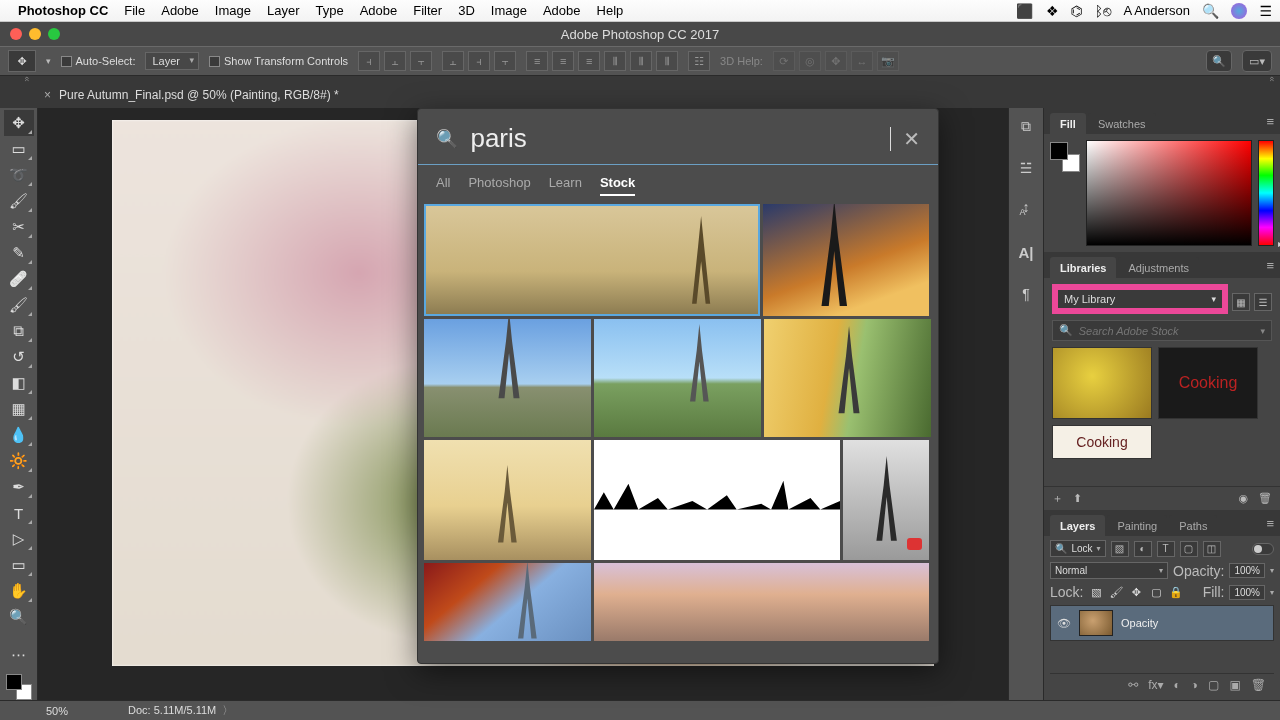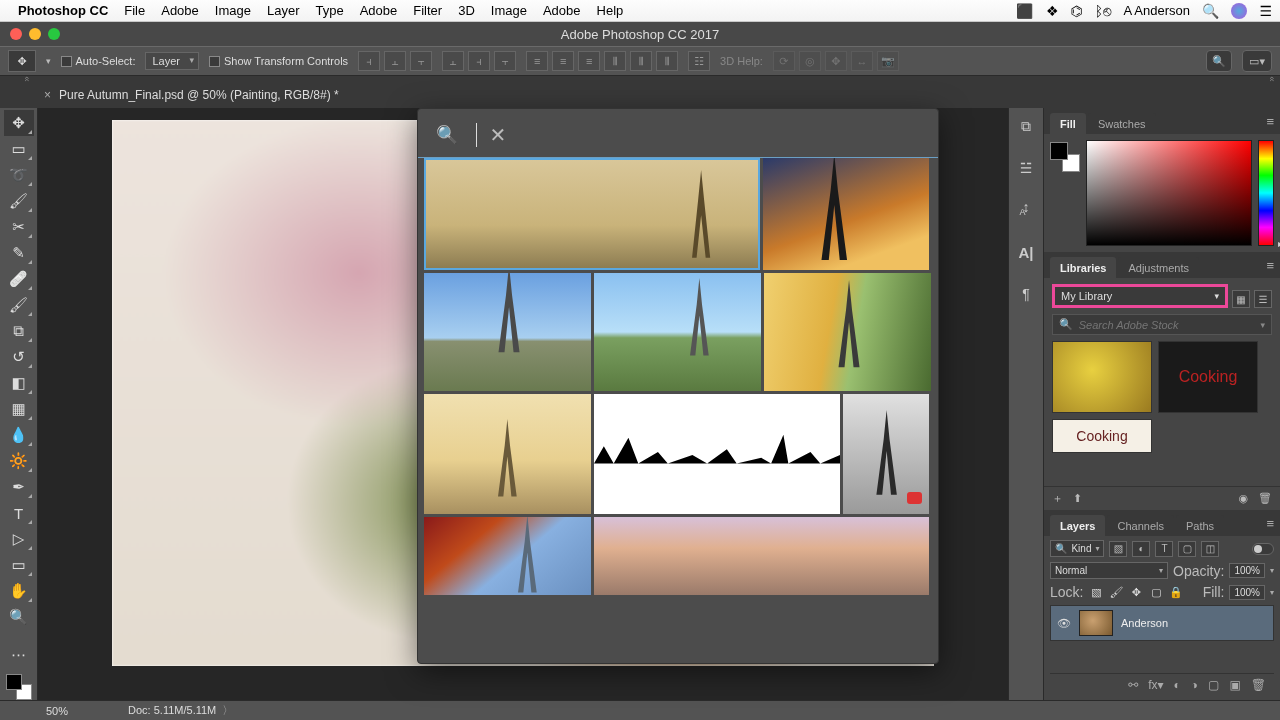--- a/index.html
+++ b/index.html
@@ -83,21 +83,21 @@
 .panel-tabs .menu-icon { position: absolute; right: 6px; top: 6px; color: #aaa; font-size: 13px; }
 .color-panel-body { height: 118px; padding: 6px; display: flex; gap: 6px; }
 .color-panel-body .fgbg { position: relative; width: 30px; height: 30px; margin-top: 2px; }
 .color-panel-body .fgbg .bgsw { position: absolute; right: 0; bottom: 0; width: 18px; height: 18px; background: #fff; border: 1px solid #888; }
 .color-panel-body .fgbg .fgsw { position: absolute; left: 0; top: 0; width: 18px; height: 18px; background: #000; border: 1px solid #888; }
 .color-panel-body .picker { flex: 1; background: linear-gradient(to bottom, rgba(0,0,0,0) 0%, #000 100%), linear-gradient(to right, #fff 0%, #ff0000 100%); border: 1px solid #222; }
 .hue-strip { width: 16px; background: linear-gradient(to bottom, #f00 0%, #ff0 17%, #0f0 33%, #0ff 50%, #00f 67%, #f0f 83%, #f00 100%); border: 1px solid #222; position: relative; }
 .hue-strip::after { content: "▸"; position: absolute; right: -10px; bottom: -4px; color: #ccc; font-size: 10px; }
 
 .lib-panel-body { padding: 6px 8px 4px 8px; }
-.lib-select { width: 100%; background: #3a3a3a; border: 3px solid #ec4899; color: #ddd; padding: 3px 6px; font-size: 11px; display: flex; justify-content: space-between; align-items: center; margin-bottom: 6px; }
+.lib-select { width: 100%; background: #3a3a3a; border: 6px solid #ec4899; color: #ddd; padding: 3px 6px; font-size: 11px; display: flex; justify-content: space-between; align-items: center; margin-bottom: 6px; }
 .lib-search { display: flex; align-items: center; background: #3a3a3a; border: 1px solid #555; padding: 3px 6px; gap: 6px; margin-bottom: 6px; }
 .lib-search input { flex: 1; background: transparent; border: none; outline: none; color: #888; font-size: 11px; font-style: italic; }
 .lib-thumbs { display: flex; flex-wrap: wrap; gap: 6px; }
 .lib-thumb { width: 100px; height: 72px; background: #6b5a20; border: 1px solid #333; }
 .lib-thumb.dark { background: #1a1a1a; display: flex; align-items: center; justify-content: center; color: #b22; font-family: cursive; font-size: 16px; }
 .lib-thumb.white { background: #f5f0e6; height: 34px; color: #622; font-family: cursive; font-size: 14px; display: flex; align-items: center; justify-content: center; }
 .lib-footer { display: flex; padding: 4px 8px; gap: 10px; color: #bbb; border-top: 1px solid #333; align-items: center; }
 .lib-footer .spacer { flex: 1; }
 
 .layers-body { padding: 4px 6px; display: flex; flex-direction: column; gap: 5px; }
@@ -239,22 +239,29 @@
   </div>
 
   <div class="canvas-area">
     <div class="canvas">
       <div class="painting"></div>
     </div>
 
     <div class="search-panel">
       <div class="search-row">
         <span class="mag">🔍</span>
+        <input type="text" value="paris" style="">
         <span class="cursor-bar"></span>
         <span class="close">✕</span>
+      </div>
+      <div class="tabs">
+        <div class="tab">All</div>
+        <div class="tab">Photoshop</div>
+        <div class="tab">Learn</div>
+        <div class="tab active">Stock</div>
       </div>
       <div class="results">
 
         <div class="thumb selected" style="width:336px;height:112px;background:linear-gradient(#d9c79a,#c9b37a 60%,#8a7a50)">
           <div class="eiffel" style="left:78%;bottom:8%;color:#5a4a2a;width:9%">
               <svg class="eiffel-shape" viewBox="0 0 20 60">
                 <path d="M10 0 L12 20 L16 58 L13 58 L10 30 L7 58 L4 58 L8 20 Z"></path>
               </svg>
             </div>
         </div>
@@ -378,29 +385,29 @@
     <div class="lib-footer">
       <span>＋</span>
       <span>⬆</span>
       <span class="spacer"></span>
       <span>◉</span>
       <span>🗑</span>
     </div>
 
     <div class="panel-tabs">
       <div class="ptab active">Layers</div>
-      <div class="ptab">Channels</div>
+      <div class="ptab">Painting</div>
       <div class="ptab">Paths</div>
       <span class="menu-icon">≡</span>
     </div>
     <div class="layers-body" style="flex:1">
       <div class="layers-row">
         <div class="mini-select">
             <span>🔍</span>
-            <span>Kind</span>
+            <span>Lock</span>
             <span class="arrow">▾</span>
           </div>
         <div class="filter-icon">▧</div>
         <div class="filter-icon">◐</div>
         <div class="filter-icon">T</div>
         <div class="filter-icon">▢</div>
         <div class="filter-icon">◫</div>
         <div class="switch"></div>
       </div>
       <div class="layers-row">
@@ -422,21 +429,21 @@
           <div class="li">🔒</div>
         </div>
         <span style="flex:1"></span>
         <span class="field-label">Fill:</span>
         <div class="value-box">100%</div>
         <span style="font-size:8px;color:#aaa">▾</span>
       </div>
       <div class="layer-row">
         <span class="eye">👁</span>
         <div class="thumb-sm"></div>
-        <span class="layer-name">Anderson</span>
+        <span class="layer-name">Opacity</span>
       </div>
       <div style="flex:1"></div>
       <div class="layers-footer">
         <span class="fi">⚯</span>
         <span class="fi">fx▾</span>
         <span class="fi">◐</span>
         <span class="fi">◑</span>
         <span class="fi">▢</span>
         <span class="fi">▣</span>
         <span class="fi">🗑</span>

